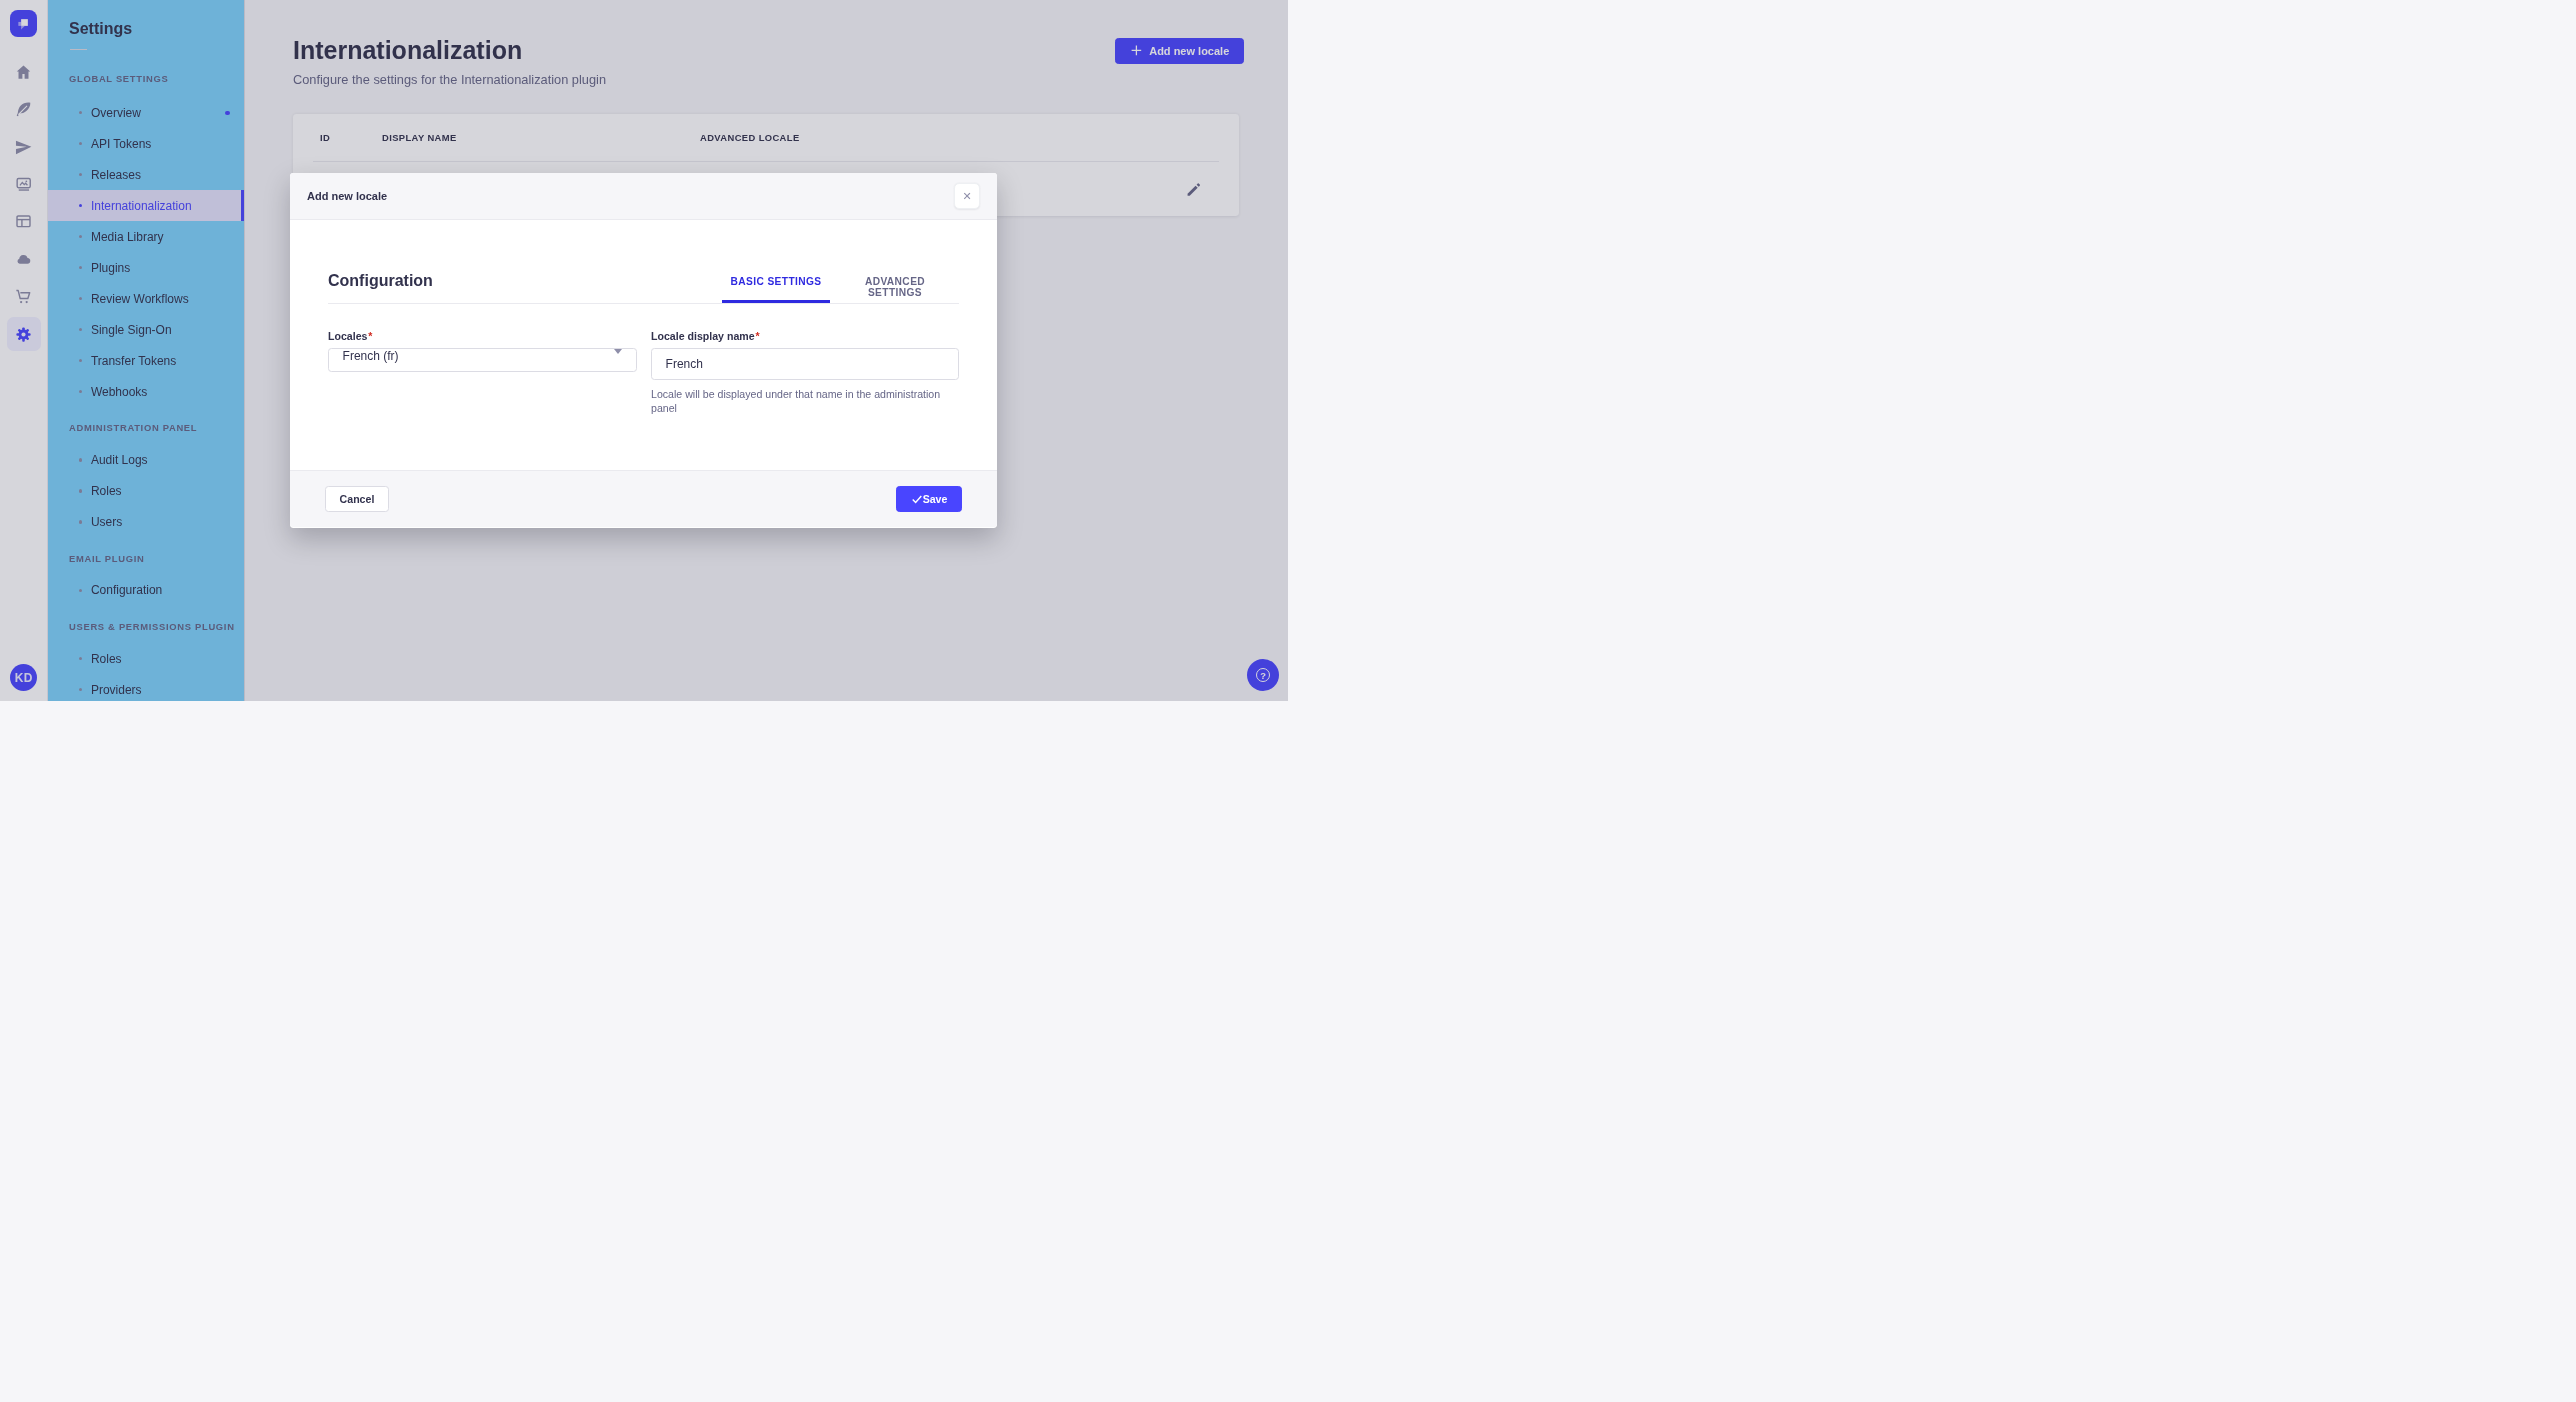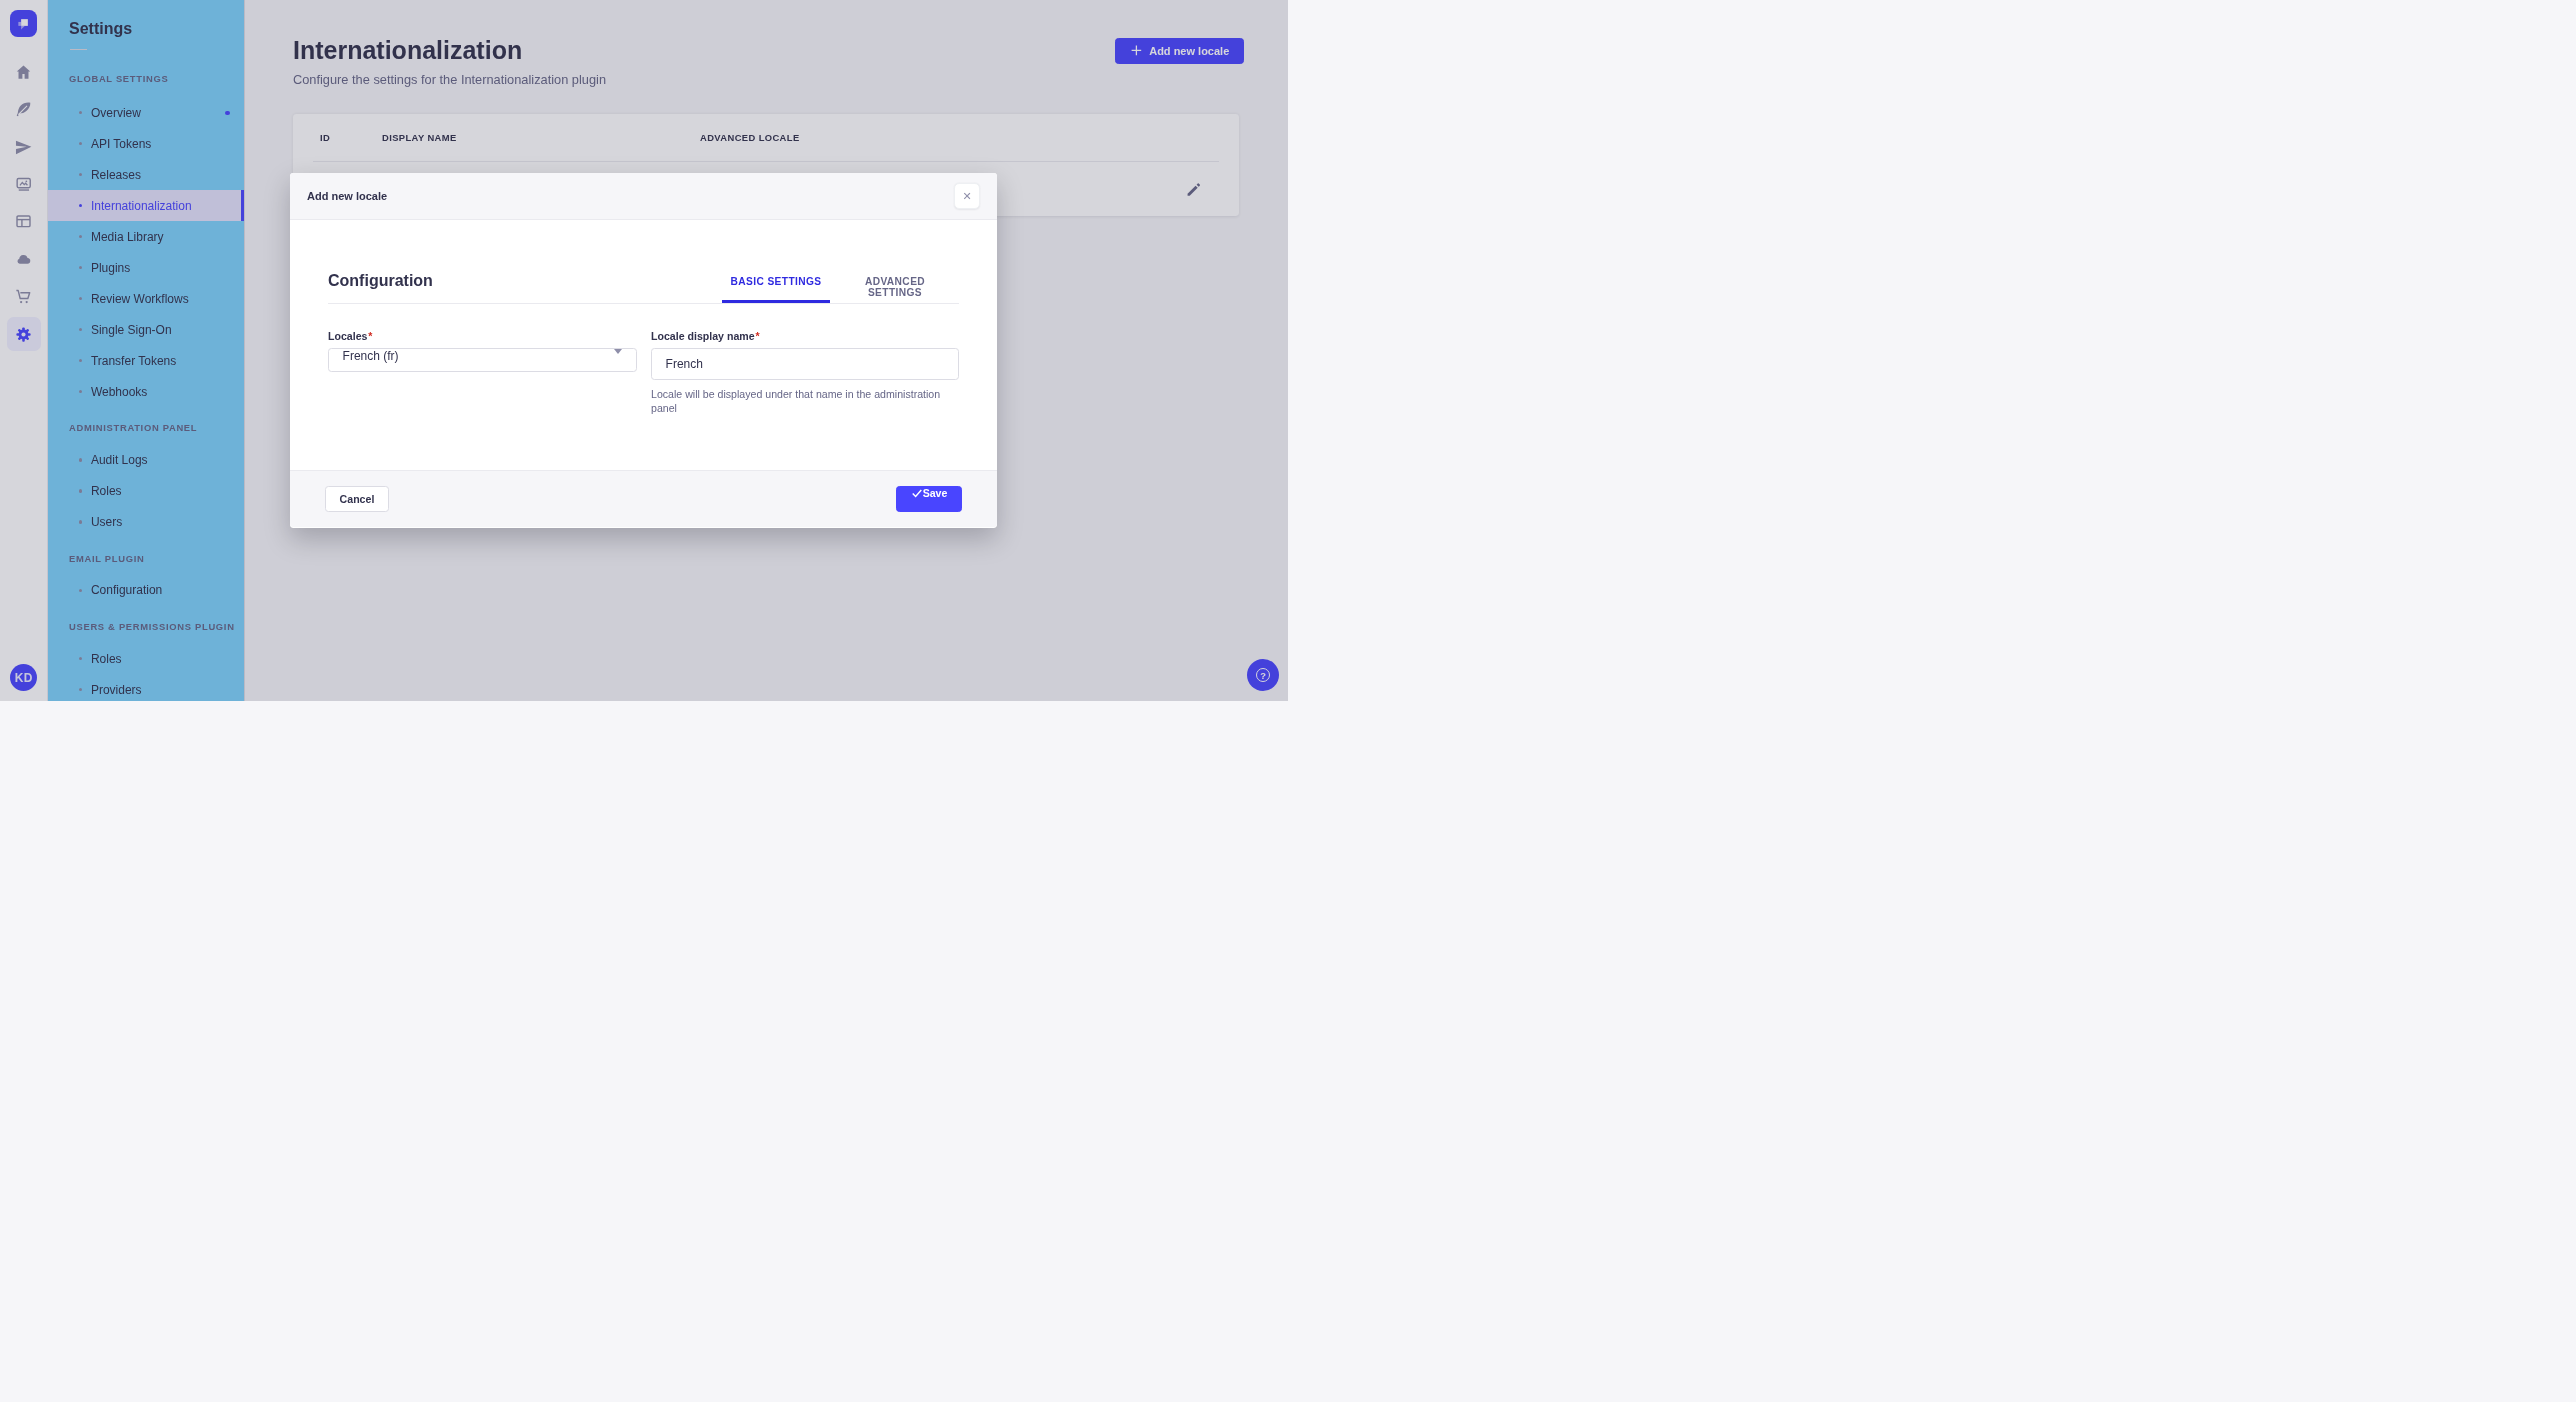--- a/index.html
+++ b/index.html
@@ -133,21 +133,21 @@
     height:57px; background:#f6f6f9; border-top:0.9px solid #eaeaef; border-radius:0 0 3.4px 3.4px;
     display:flex; align-items:center; justify-content:space-between; padding:0 35px;
   }
   .cancel-btn {
     height:26.4px; padding:0 13.6px; background:#fff; border:0.9px solid #dcdce4; border-radius:3.4px;
     font-family:inherit; font-size:10.6px; font-weight:600; color:#32324d; cursor:pointer;
   }
   .save-btn {
     height:26.4px; padding:0 13.6px; background:#4945ff; border:0.9px solid #4945ff; border-radius:3.4px;
     font-family:inherit; font-size:10.6px; font-weight:600; color:#fff; cursor:pointer;
-    display:flex; gap:0;
+    display:flex; align-items:center; gap:0;
   }
 </style>
 </head>
 <body>
 
 <nav class="rail">
   <div class="logo">
     <svg width="19" height="19" viewBox="0 0 24 24">
       <rect x="9" y="6.5" width="8.5" height="8.5" fill="#ffffff"></rect>
       <rect x="5.5" y="10" width="3.5" height="5" fill="#ffffff" opacity="0.55"></rect>

